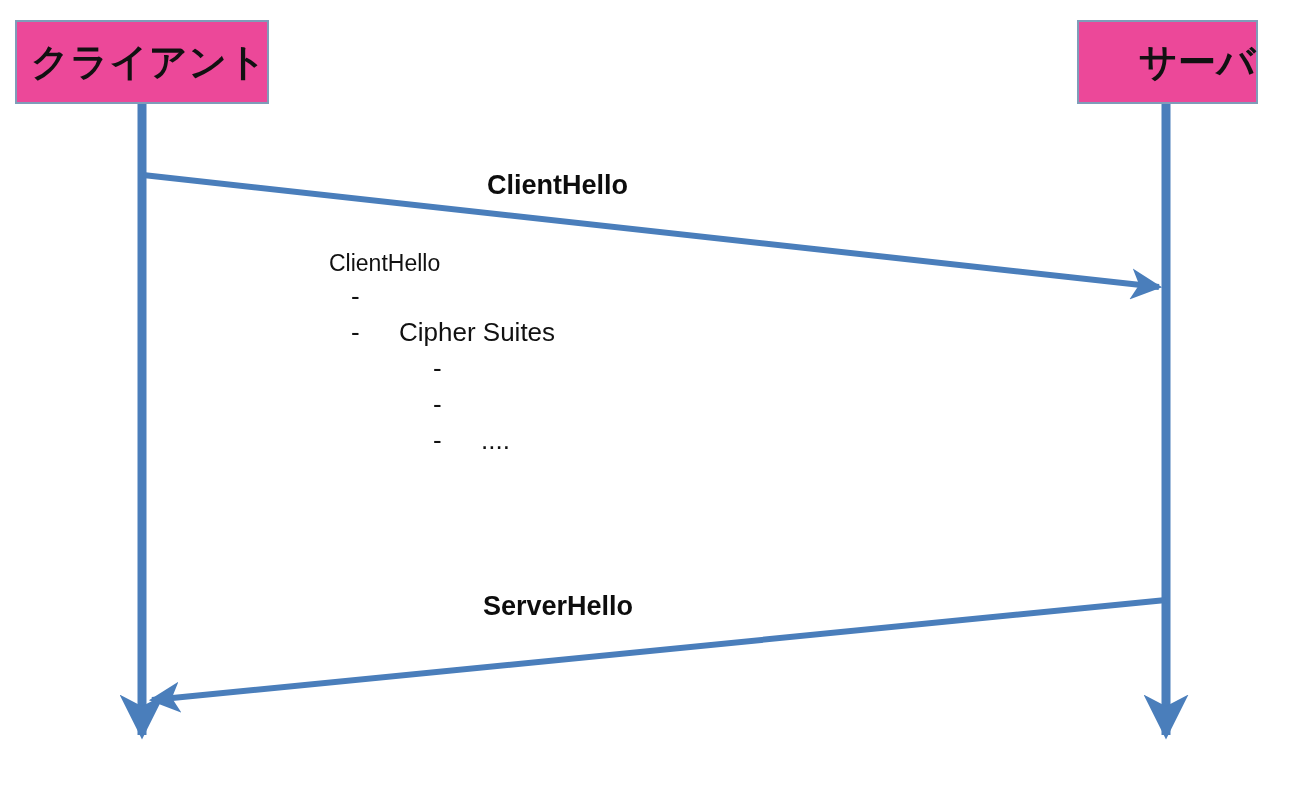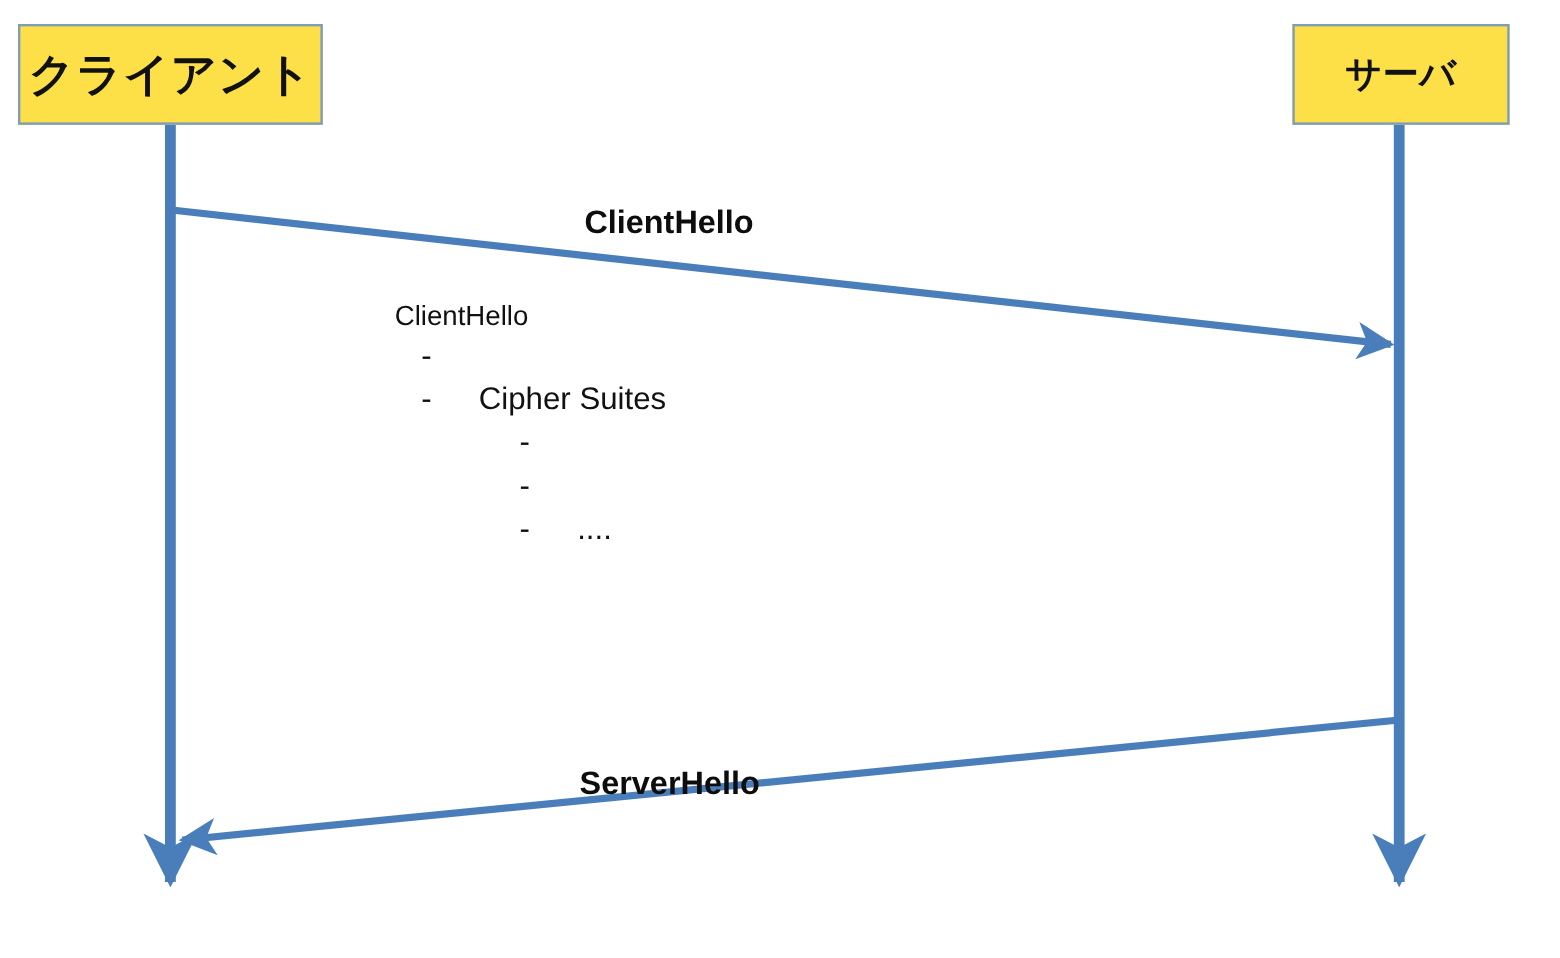--- a/index.html
+++ b/index.html
@@ -24,57 +24,57 @@
     left: 0;
     top: 0;
     width: 1300px;
     height: 798px;
   }
 
   
   .participant-box {
     position: absolute;
     box-sizing: border-box;
-    background: #fde047;
+    background: #ec4899;
     border: 2px solid #7f9db9;
     display: flex;
     align-items: center;
-    justify-content: center;
+    justify-content: flex-end;
   }
   .participant-label {
     font-weight: bold;
     color: #111111;
     letter-spacing: 0.5px;
     white-space: nowrap;
   }
   #client-box {
     left: 15px;
     top: 20px;
     width: 254px;
     height: 84px;
   }
   #client-box .participant-label { font-size: 38px; }
   #server-box {
     left: 1077px;
     top: 20px;
     width: 181px;
     height: 84px;
   }
-  #server-box .participant-label { font-size: 30px; }
+  #server-box .participant-label { font-size: 38px; }
 
   
   .message-label {
     position: absolute;
     font-weight: bold;
     font-size: 27px;
     color: #0d0d0d;
     white-space: nowrap;
   }
   #clienthello-label { left: 487px; top: 170px; }
-  #serverhello-label { left: 483px; top: 591px; margin-top: 47px; }
+  #serverhello-label { left: 483px; top: 591px; }
 
   
   #clienthello-detail {
     position: absolute;
     left: 329px;
     top: 248px;
     color: #111111;
     white-space: nowrap;
   }
   #clienthello-detail .note-title {

